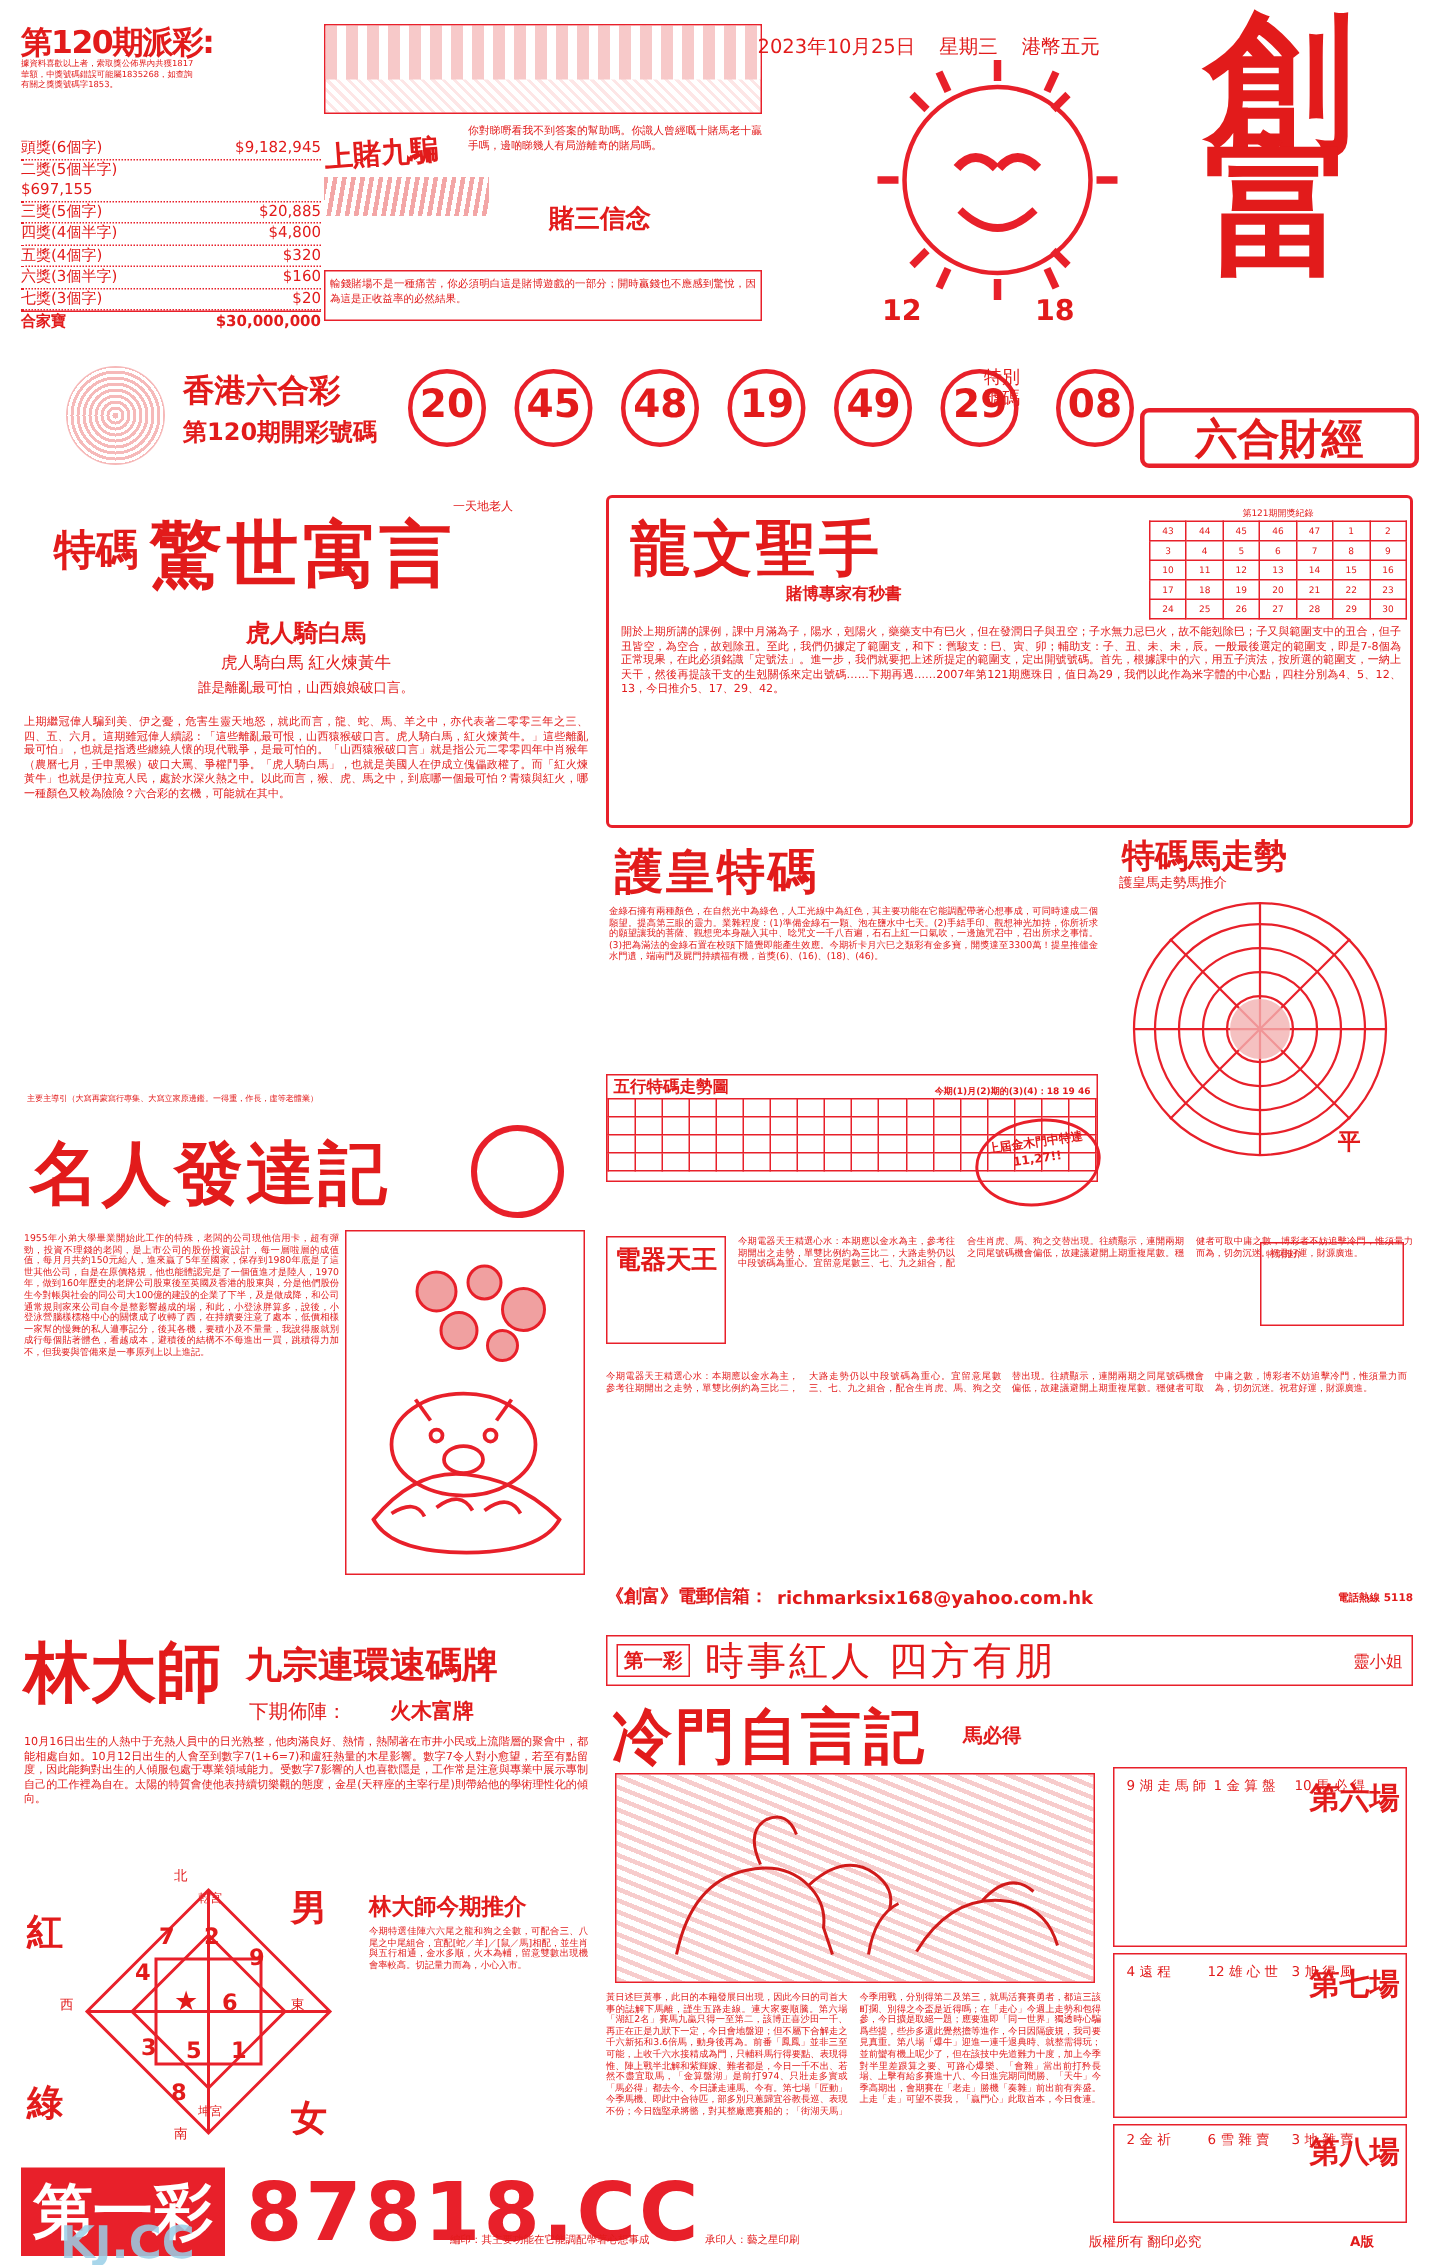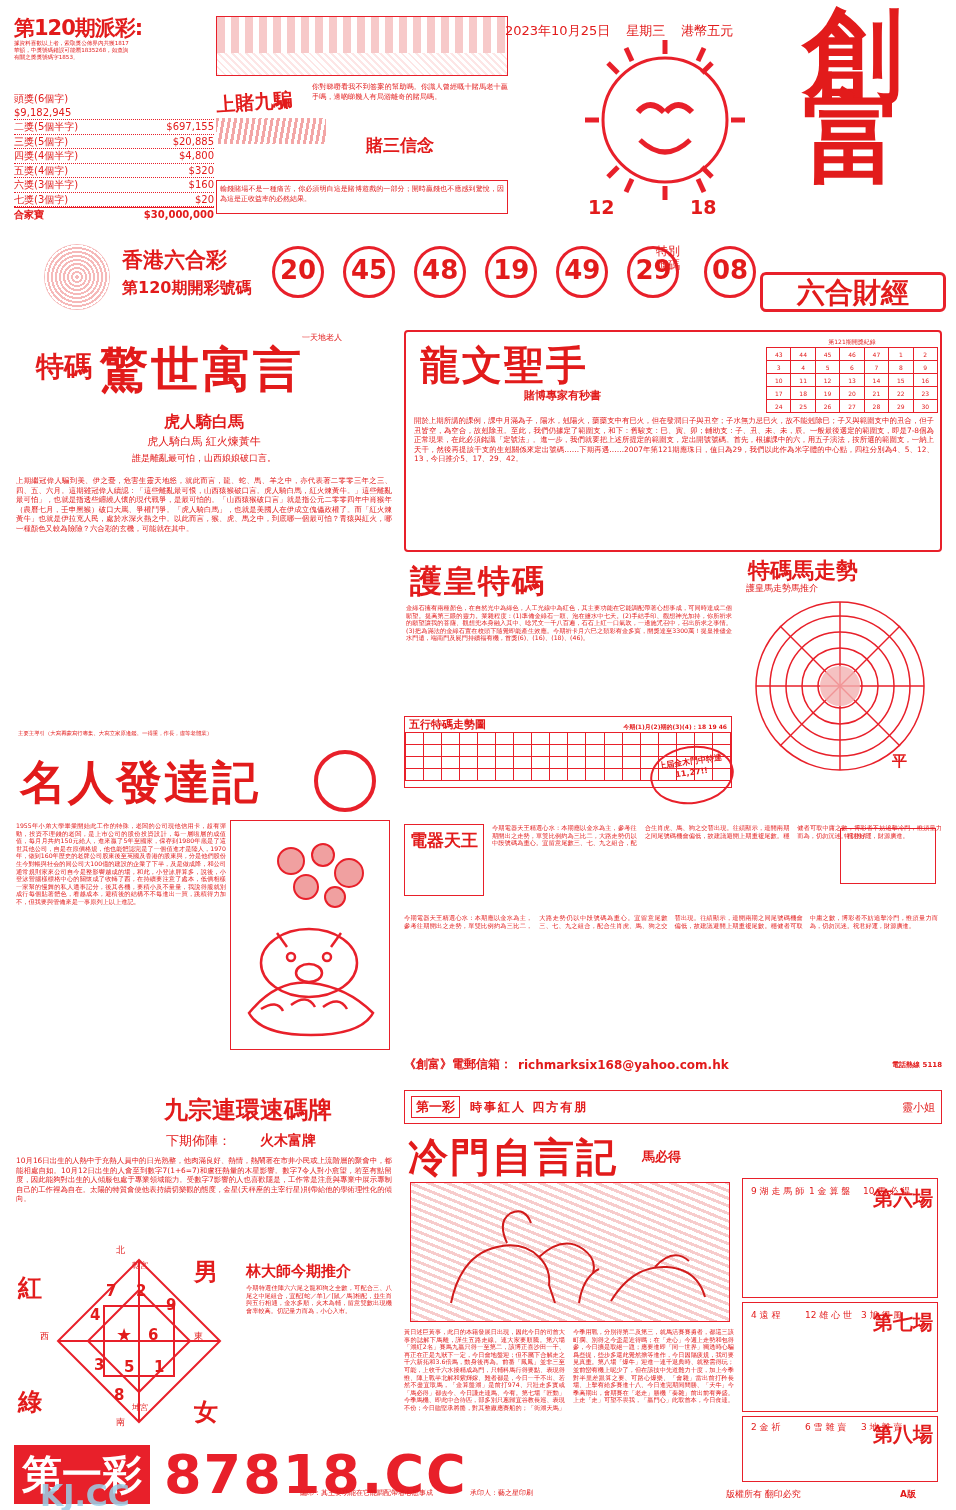--- a/index.html
+++ b/index.html
@@ -33,25 +33,25 @@
 
 <div class="page">
 
   <div class="box" id="hdr-title">第120期派彩:</div>
 
   <div class="box" style="left:14px;top:40px;width:200px;font-size:5.6px;line-height:7px;white-space:pre-line;">據資料喜歡以上者，索取獎公佈界內共獲1817
 華額，中獎號碼錯誤可能屬1835268，如查詢
 有關之獎獎號碼字1853。</div>
 
   <div class="box" style="left:14px;top:92px;width:200px;">
-    <div style="display:flex;justify-content:space-between;font-size:10px;line-height:13.5px;border-bottom:1px dotted #e8202a;flex-direction:column;">
+    <div style="display:flex;justify-content:space-between;font-size:10px;line-height:13.5px;border-bottom:1px dotted #e8202a;">
       <span>頭獎(6個字)</span>
       <span>$9,182,945</span>
     </div>
-    <div style="display:flex;justify-content:space-between;font-size:10px;line-height:13.5px;border-bottom:1px dotted #e8202a;">
+    <div style="display:flex;justify-content:space-between;font-size:10px;line-height:13.5px;border-bottom:1px dotted #e8202a;flex-direction:column;">
       <span>二獎(5個半字)</span>
       <span>$697,155</span>
     </div>
     <div style="display:flex;justify-content:space-between;font-size:10px;line-height:13.5px;border-bottom:1px dotted #e8202a;">
       <span>三獎(5個字)</span>
       <span>$20,885</span>
     </div>
     <div style="display:flex;justify-content:space-between;font-size:10px;line-height:13.5px;border-bottom:1px dotted #e8202a;">
       <span>四獎(4個半字)</span>
       <span>$4,800</span>
@@ -179,20 +179,21 @@
           <path d="M18 192 q28 -34 62 -30 q36 4 62 30 q-12 22 -62 22 q-50 0 -62 -22 z"></path>
           <path d="M30 188 q16 -10 22 2"></path>
             <path d="M60 184 q16 -12 24 2"></path>
           <path d="M92 186 q16 -12 24 2"></path>
         </g>
       </svg>
     </div>
   </div>
 
   <div class="box" style="left:14px;top:1086px;width:380px;height:360px;">
+    <div style="position:absolute;left:2px;top:0;font-size:44px;font-weight:bold;font-family:'DejaVu Serif',serif;">林大師</div>
     <div style="position:absolute;left:150px;top:8px;font-size:24px;font-weight:bold;">九宗連環速碼牌</div>
     <div style="position:absolute;left:152px;top:46px;font-size:13px;">下期佈陣：</div>
     <div style="position:absolute;left:246px;top:46px;font-size:14px;font-weight:bold;">火木富牌</div>
     <div class="tiny2" style="position:absolute;left:2px;top:70px;width:376px;">10月16日出生的人熱中于充熱人員中的日光熟整，他肉滿良好、熱情，熱鬧著在市井小民或上流階層的聚會中，都能相處自如。10月12日出生的人會至到數字7(1+6=7)和盧狂熱量的木星影響。數字7令人對小愈望，若至有點留度，因此能夠對出生的人傾服包處于專業領域能力。受數字7影響的人也喜歡隱是，工作常是注意與專業中展示專制自己的工作裡為自在。太陽的特質會使他表持續切樂觀的態度，金星(天秤座的主宰行星)則帶給他的學術理性化的傾向。</div>
 
     <div class="box" style="left:30px;top:160px;width:190px;height:190px;">
       <div style="position:absolute;left:-26px;top:26px;font-size:24px;font-weight:bold;">紅</div>
       <div style="position:absolute;left:-26px;top:140px;font-size:24px;font-weight:bold;">綠</div>
       <div style="position:absolute;left:150px;top:10px;font-size:24px;font-weight:bold;">男</div>
       <div style="position:absolute;left:150px;top:150px;font-size:24px;font-weight:bold;">女</div>
@@ -412,21 +413,21 @@
     </div>
     <div style="position:absolute;left:0;top:238px;width:538px;display:flex;align-items:center;gap:6px;font-size:12px;font-weight:bold;">
       <span>《創富》電郵信箱：</span>
       <span>richmarksix168@yahoo.com.hk</span>
       <span style="font-size:7px;margin-left:auto;">電話熱線 5118</span>
     </div>
   </div>
 
   <div class="box bd1" style="left:404px;top:1090px;width:538px;height:34px;display:flex;align-items:center;gap:10px;padding:0 6px;">
     <span style="font-size:13px;font-weight:bold;border:1px solid #e8202a;padding:1px 4px;">第一彩</span>
-    <span style="font-size:12px;font-weight:bold;letter-spacing:2px;">時事紅人 四方有朋</span>
+    <span style="font-size:26px;font-weight:normal;letter-spacing:2px;">時事紅人 四方有朋</span>
     <span style="font-size:11px;margin-left:auto;">靈小姐</span>
   </div>
 
   <div class="box" style="left:404px;top:1130px;width:538px;height:320px;">
     <div style="position:absolute;left:4px;top:0;font-size:40px;font-weight:bold;font-family:'DejaVu Serif',serif;letter-spacing:2px;">冷門自言記</div>
     <div style="position:absolute;left:238px;top:18px;font-size:13px;font-weight:bold;">馬必得</div>
 
     <div class="box" style="left:6px;top:52px;width:320px;height:140px;border:1px solid #e8202a;background:repeating-linear-gradient(22deg,#f7cccc 0 3px,#fff 3px 7px);overflow:hidden;">
       <svg width="320" height="140" viewBox="0 0 320 140">
         <g fill="none" stroke="#d11b1b" stroke-width="2">

